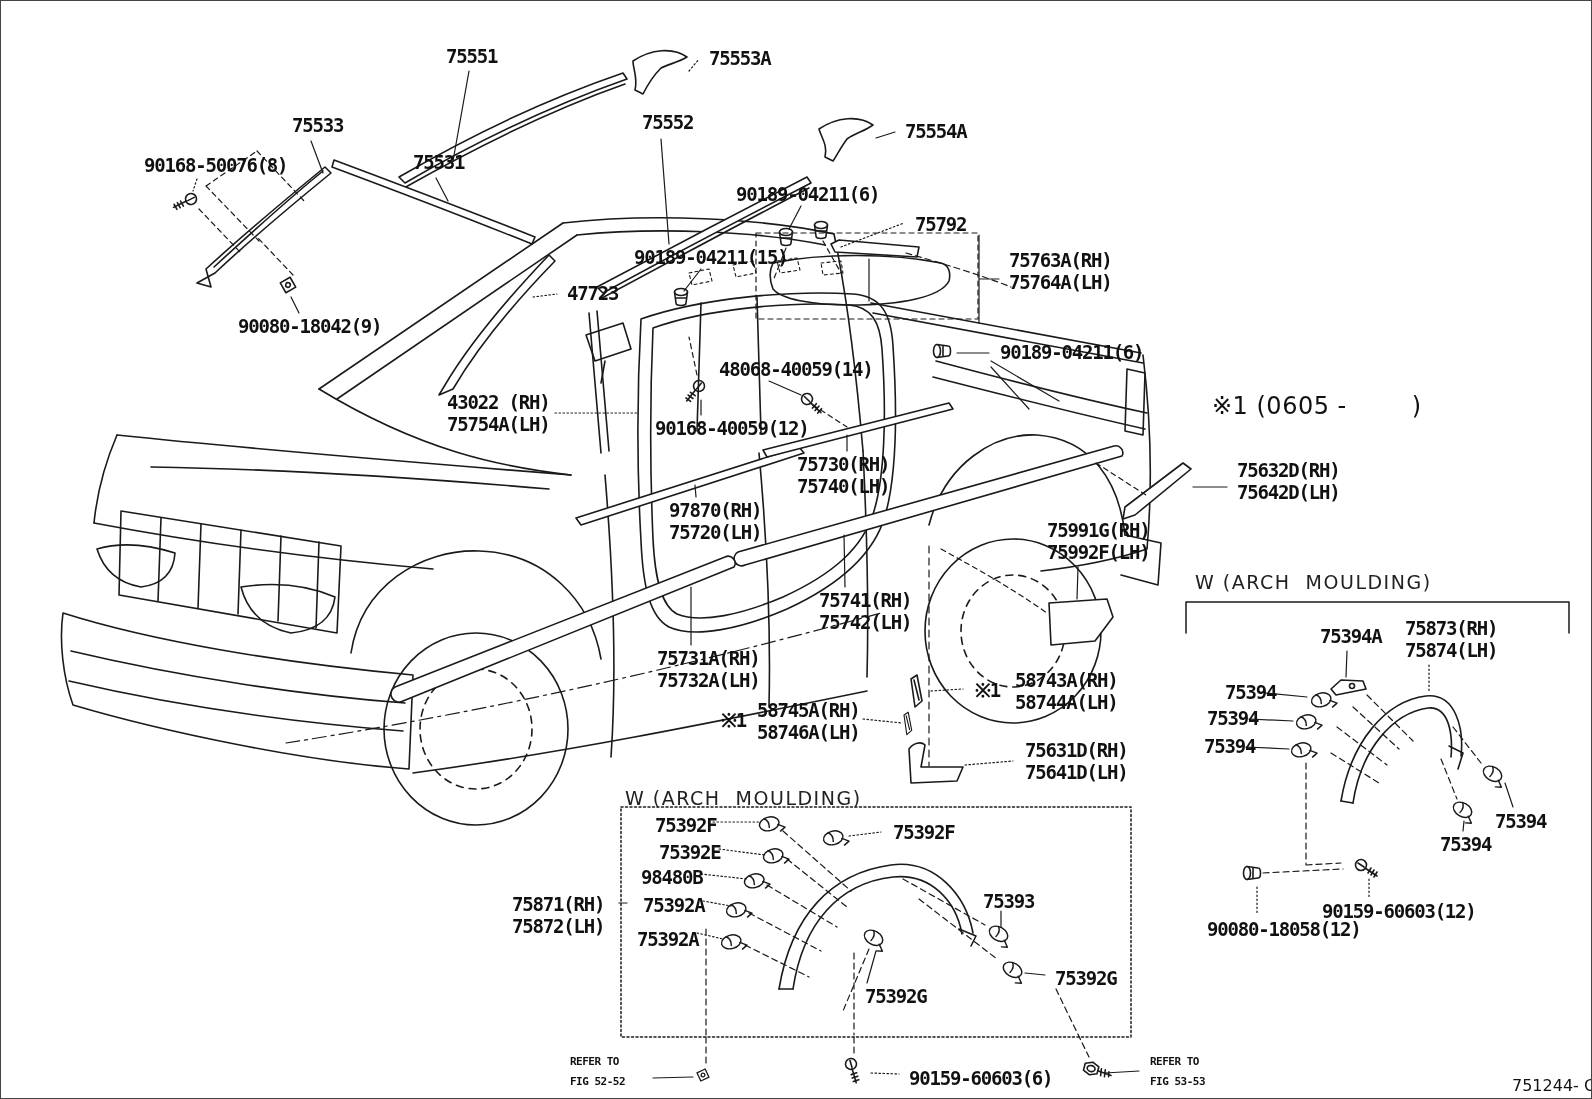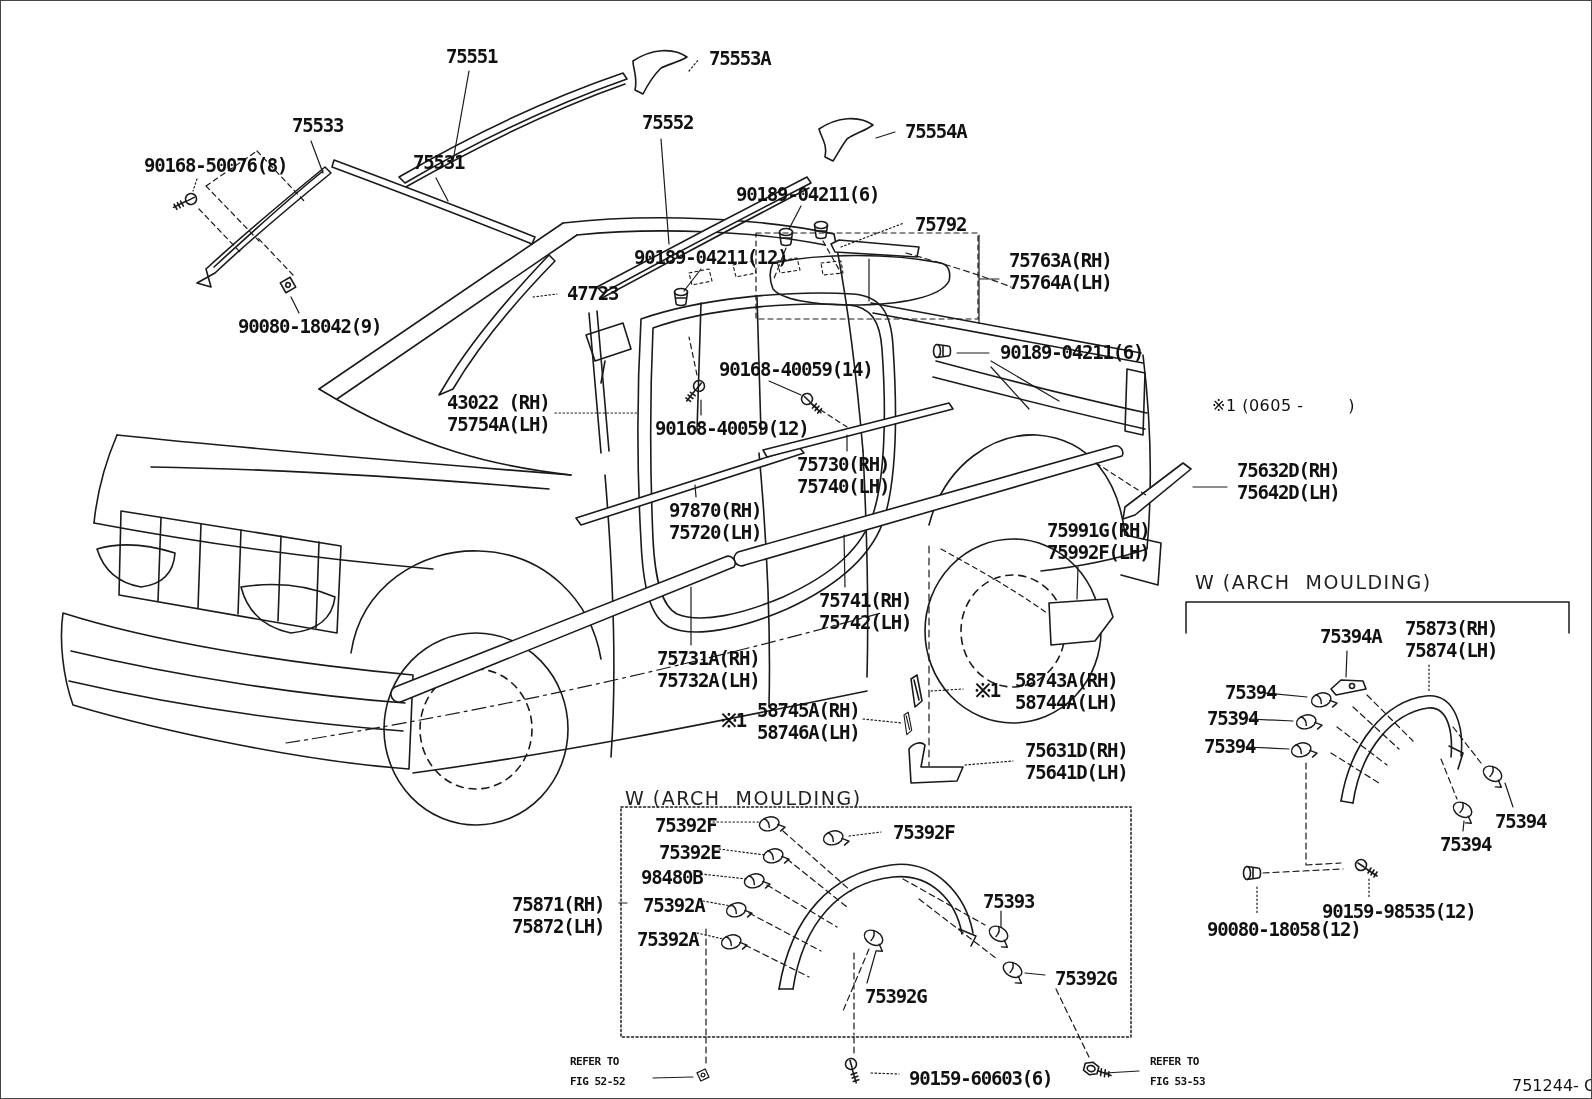--- a/index.html
+++ b/index.html
@@ -7,21 +7,21 @@
          border:1px solid #444;box-sizing:border-box;
          font-family:"DejaVu Sans Mono","Liberation Mono",monospace;}
   svg{position:absolute;left:0;top:0;}
   .labels{position:absolute;left:8px;top:0;width:100%;height:100%;pointer-events:none;padding-left:36px;}
   .lbl{position:absolute;white-space:pre;color:#111;font-weight:bold;
        font-size:19px;line-height:22px;letter-spacing:-1.2px;
        font-family:"DejaVu Sans Mono","Liberation Mono",monospace;}
   .ttl{font-family:"DejaVu Sans","Liberation Sans",sans-serif;font-weight:normal;
        font-size:19px;letter-spacing:1.5px;color:#222;}
   .note{font-family:"DejaVu Sans","Liberation Sans",sans-serif;font-weight:normal;
-        font-size:16px;letter-spacing:0.5px;}
+        font-size:24px;letter-spacing:0.5px;}
   .sm{font-size:11px;line-height:20px;letter-spacing:-0.5px;}
   .doc{font-size:16px;letter-spacing:0;font-weight:normal;
        font-family:"DejaVu Sans","Liberation Sans",sans-serif;}
 </style>
 </head>
 <body>
 
 <div class="stage">
 
 <svg width="1592" height="1099" viewBox="0 0 1592 1099" fill="none" stroke="#1a1a1a" stroke-width="1.6" stroke-linecap="round" stroke-linejoin="round">
@@ -246,24 +246,24 @@
   <div class="lbl" style="left:700px;top:46px">75553A</div>
   <div class="lbl" style="left:283px;top:113px">75533</div>
   <div class="lbl" style="left:633px;top:110px">75552</div>
   <div class="lbl" style="left:896px;top:119px">75554A</div>
   <div class="lbl" style="left:404px;top:150px">75531</div>
   <div class="lbl" style="left:135px;top:153px">90168-50076(8)</div>
   <div class="lbl" style="left:727px;top:182px">90189-04211(6)</div>
   <div class="lbl" style="left:906px;top:212px">75792</div>
   <div class="lbl" style="left:1000px;top:248px">75763A(RH)
 75764A(LH)</div>
-  <div class="lbl" style="left:625px;top:245px">90189-04211(12)</div>
+  <div class="lbl" style="left:625px;top:245px">90189-04211(15)</div>
   <div class="lbl" style="left:558px;top:281px">47723</div>
   <div class="lbl" style="left:229px;top:314px">90080-18042(9)</div>
-  <div class="lbl" style="left:710px;top:357px">90168-40059(14)</div>
+  <div class="lbl" style="left:710px;top:357px">48068-40059(14)</div>
   <div class="lbl" style="left:991px;top:340px">90189-04211(6)</div>
   <div class="lbl" style="left:438px;top:390px">43022 (RH)
 75754A(LH)</div>
   <div class="lbl" style="left:646px;top:416px">90168-40059(12)</div>
   <div class="lbl note" style="left:1203px;top:394px">※1 (0605 -        )</div>
   <div class="lbl" style="left:788px;top:452px">75730(RH)
 75740(LH)</div>
   <div class="lbl" style="left:1228px;top:458px">75632D(RH)
 75642D(LH)</div>
   <div class="lbl" style="left:660px;top:498px">97870(RH)
@@ -296,21 +296,21 @@
   <div class="lbl" style="left:632px;top:865px">98480B</div>
   <div class="lbl" style="left:634px;top:893px">75392A</div>
   <div class="lbl" style="left:503px;top:892px">75871(RH)
 75872(LH)</div>
   <div class="lbl" style="left:628px;top:927px">75392A</div>
   <div class="lbl" style="left:974px;top:889px">75393</div>
   <div class="lbl" style="left:856px;top:984px">75392G</div>
   <div class="lbl" style="left:1046px;top:966px">75392G</div>
   <div class="lbl" style="left:1486px;top:809px">75394</div>
   <div class="lbl" style="left:1431px;top:832px">75394</div>
-  <div class="lbl" style="left:1313px;top:899px">90159-98535(12)</div>
+  <div class="lbl" style="left:1313px;top:899px">90159-60603(12)</div>
   <div class="lbl" style="left:1198px;top:917px">90080-18058(12)</div>
   <div class="lbl sm" style="left:561px;top:1051px">REFER TO
 FIG 52-52</div>
   <div class="lbl" style="left:900px;top:1066px">90159-60603(6)</div>
   <div class="lbl sm" style="left:1141px;top:1051px">REFER TO
 FIG 53-53</div>
   <div class="lbl doc" style="left:1503px;top:1074px">751244- C</div>
 </div>
 
 </div>

